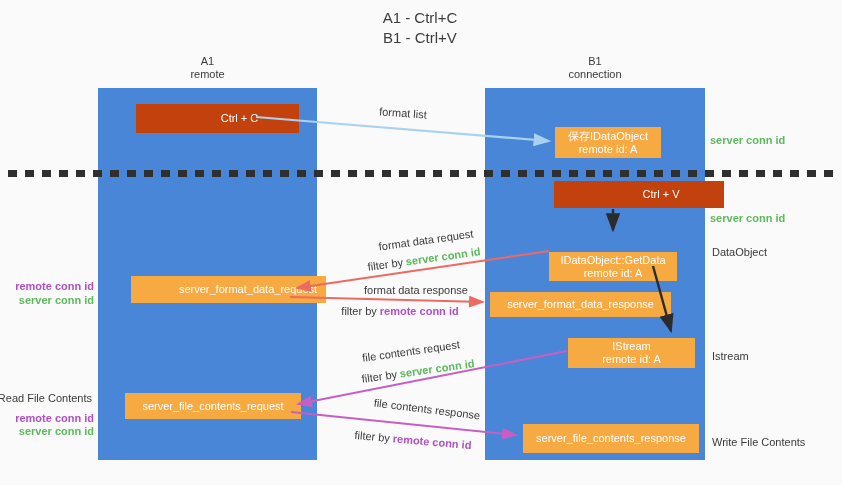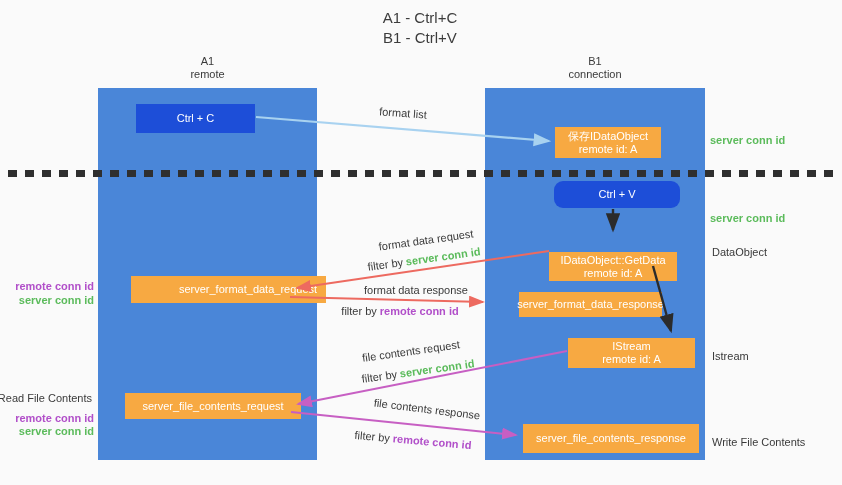--- a/index.html
+++ b/index.html
@@ -17,29 +17,29 @@
                line-height:13px; color:#3a3a3a;}
   .lane-header-a1{left:98px; width:219px;}
   .lane-header-b1{left:485px; width:220px;}
 
   .dashes{position:absolute; left:8px; top:170px; width:828px; height:7px;
           background:repeating-linear-gradient(90deg,#2f2f2f 0 9px, rgba(0,0,0,0) 9px 17px);}
 
   .node{position:absolute; display:flex; flex-direction:column; align-items:center;
         justify-content:center; text-align:center; color:#ffffff; font-size:11px;
         line-height:13px; white-space:nowrap;}
-  .green{background:#1d4ed8;}
+  .green{background:#c2410c;padding-left:44px;}
   .orange{background:#f7a942;}
 
   .n-ctrlc{left:136px; top:104px; width:119px; height:29px;}
   .n-save{left:555px; top:127px; width:106px; height:31px;}
-  .n-ctrlv{left:554px; top:181px; width:126px; height:27px;border-radius:9px;}
+  .n-ctrlv{left:554px; top:181px; width:126px; height:27px;}
   .n-getdata{left:549px; top:236px; width:128px; height:29px;margin-top:16px;}
   .n-freq{left:131px; top:276px; width:156px; height:27px;padding-left:39px;}
-  .n-fresp{left:490px; top:292px; width:143px; height:25px;margin-left:29px;}
+  .n-fresp{left:490px; top:292px; width:181px; height:25px;}
   .n-istream{left:568px; top:338px; width:127px; height:30px;}
   .n-creq{left:125px; top:393px; width:176px; height:26px;}
   .n-cresp{left:523px; top:424px; width:176px; height:29px;}
 
   .lbl{position:absolute; font-size:11px; color:#3a3a3a; white-space:nowrap;}
   .bold-green{color:#5bbb5b; font-weight:bold;}
   .bold-purple{color:#b14fc9; font-weight:bold;}
   .r-align{text-align:right;}
 
   .alabel{position:absolute; font-size:11px; color:#3a3a3a; white-space:nowrap;

